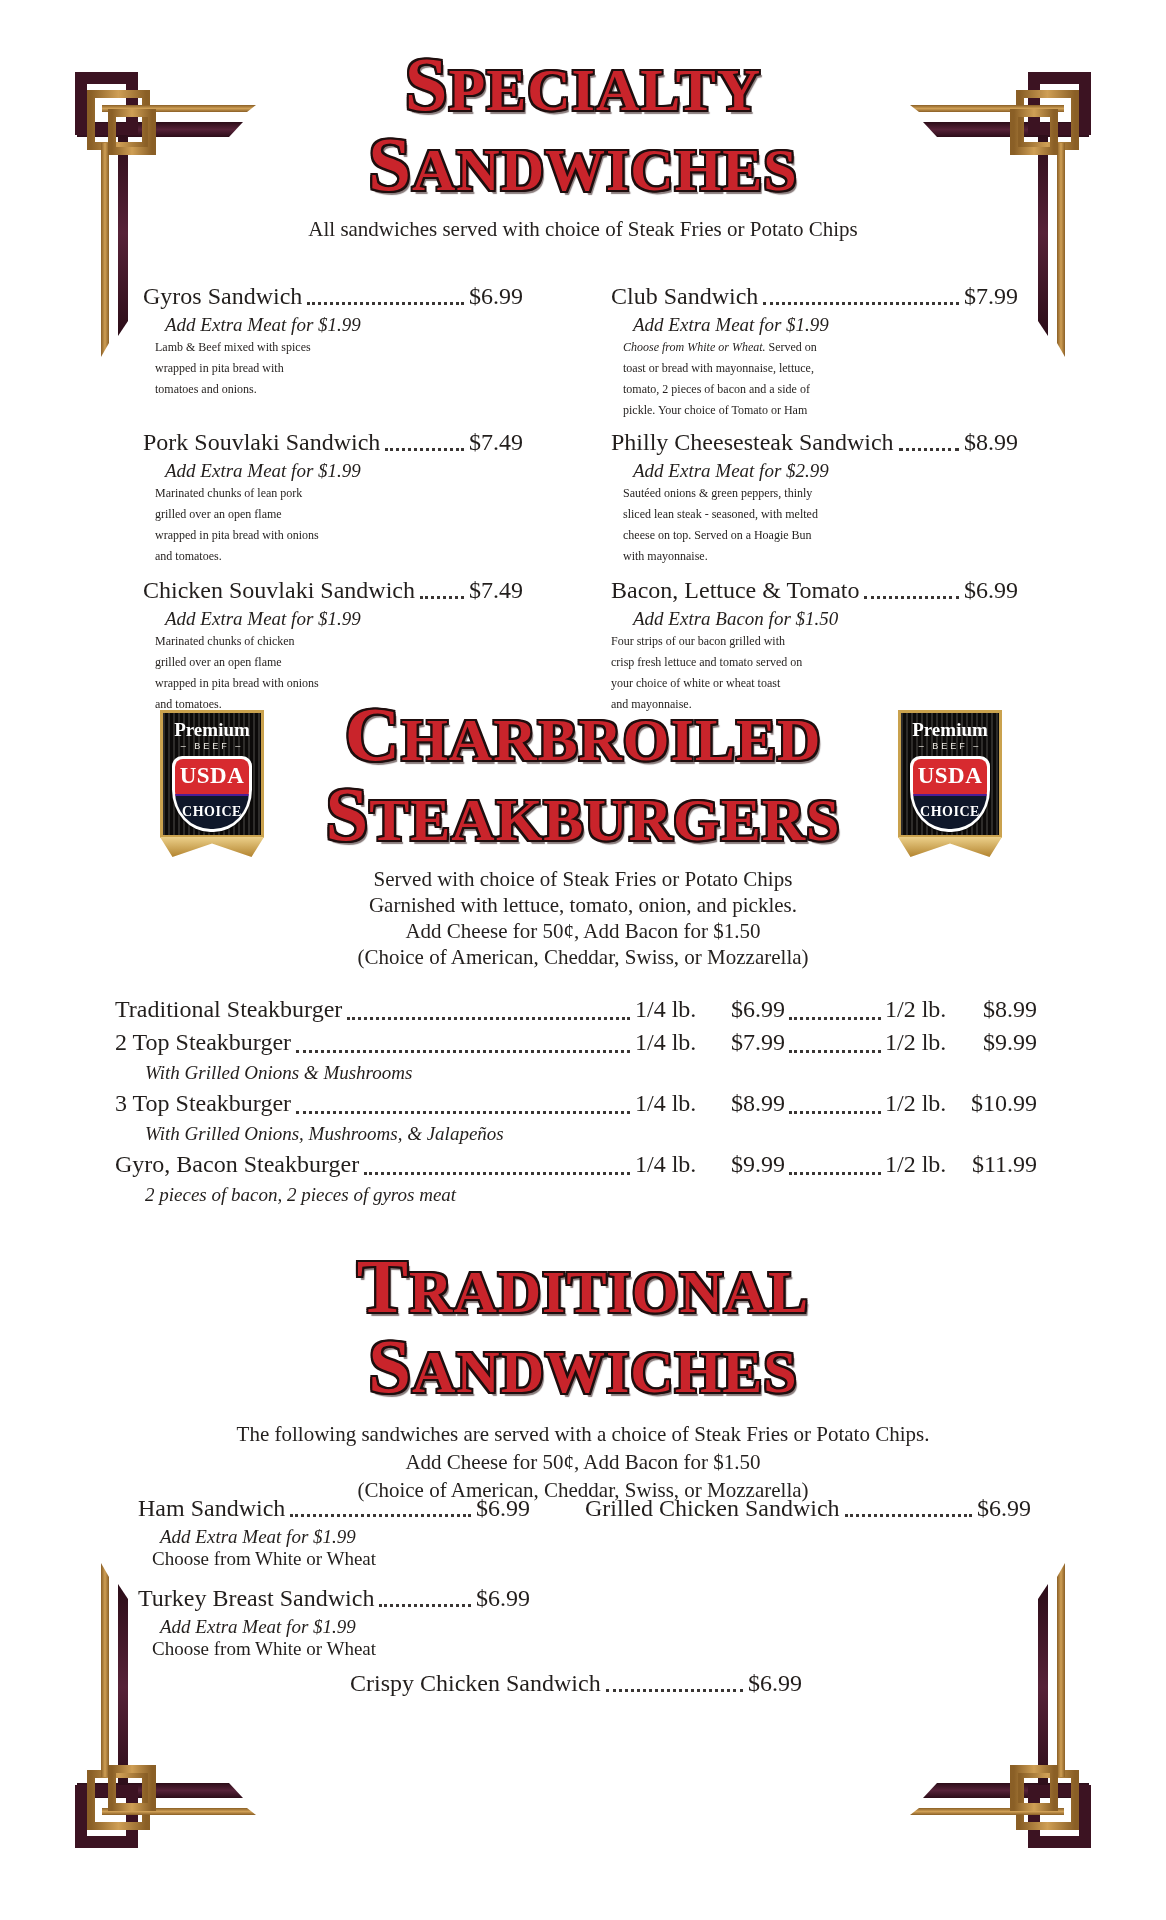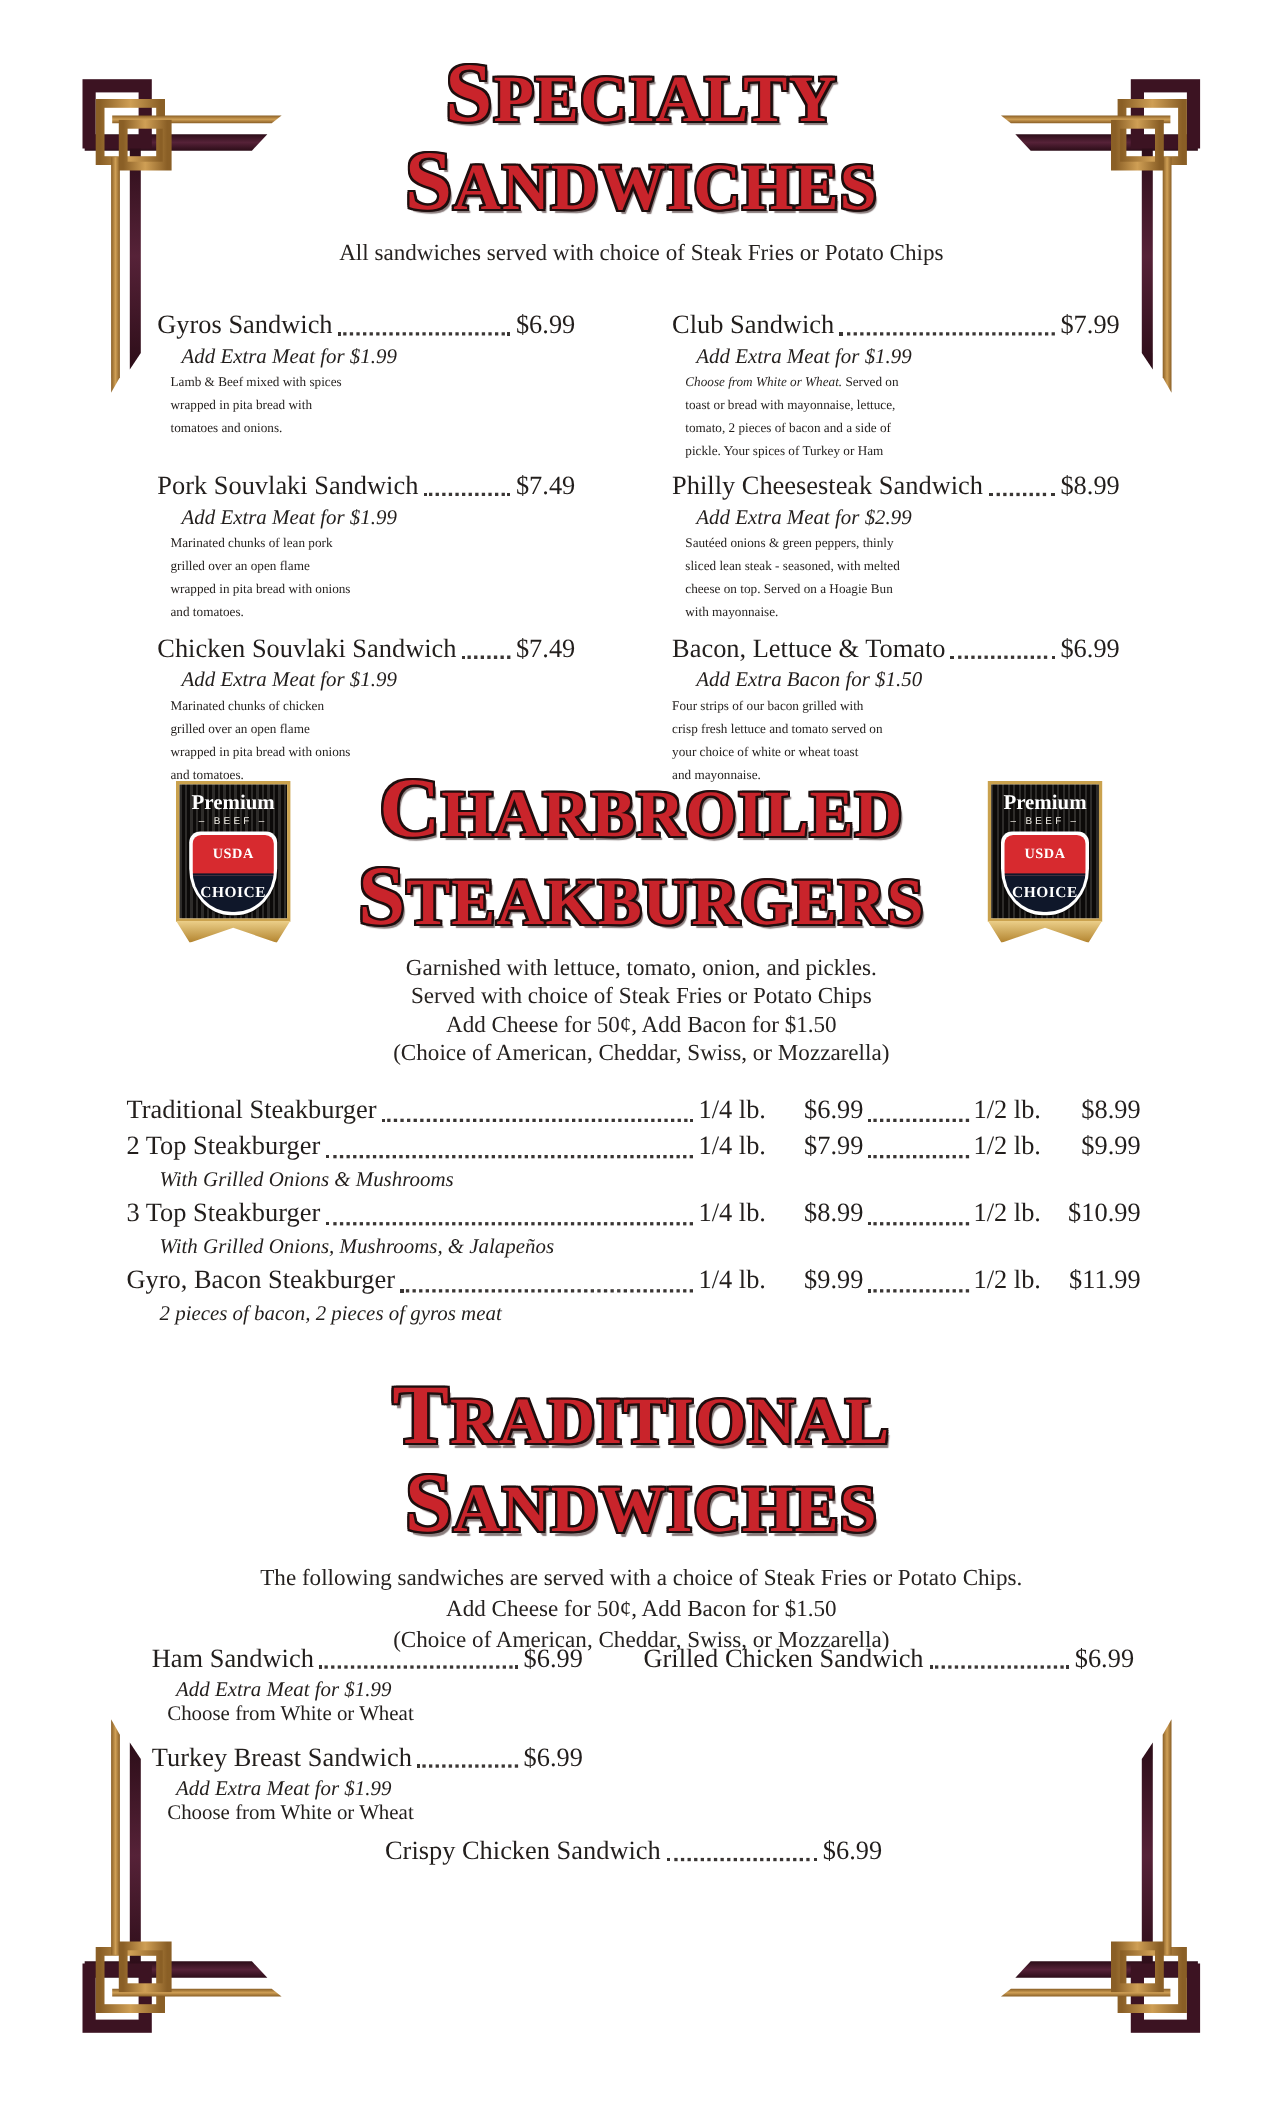--- a/index.html
+++ b/index.html
@@ -81,21 +81,21 @@
   .badge-premium{color:#fff;font-weight:bold;font-size:19px;line-height:22px;margin-top:6px;
     font-family:"Liberation Serif",serif;}
   .badge-beef{color:#f0ede6;font-size:9px;letter-spacing:3px;line-height:11px;font-family:"Liberation Sans",sans-serif;}
   .badge-shield{
     width:80px;height:76px;margin:4px auto 0;background:#fff;
     border-radius:10px 10px 48% 48% / 10px 10px 56% 56%;
     padding:3px;box-sizing:border-box;
     box-shadow:0 1px 2px rgba(0,0,0,.6);
   }
   .shield-in{width:100%;height:100%;border-radius:8px 8px 48% 48% / 8px 8px 54% 54%;overflow:hidden;display:flex;flex-direction:column;}
-  .shield-top{flex:1.05;background:#d72a2f;color:#fff;font-weight:bold;font-size:13px;display:flex;align-items:center;justify-content:center;border-bottom:2px solid #0f172a;letter-spacing:.5px;}
+  .shield-top{flex:1.05;background:#d72a2f;color:#fff;font-weight:bold;font-size:23px;display:flex;align-items:center;justify-content:center;border-bottom:2px solid #4c1d95;letter-spacing:.5px;}
   .shield-bottom{flex:1;background:#0f172a;color:#fff;font-weight:bold;font-size:14px;display:flex;align-items:center;justify-content:center;letter-spacing:.5px;}
   .badge-ribbon{
     height:20px;margin-top:-1px;
     background:linear-gradient(#ecd08a,#b3842f);
     clip-path:polygon(0 0,100% 0,88% 100%,50% 32%,12% 100%);
   }
   .intro-block{margin-top:6px;}
 </style>
 </head>
 <body>
@@ -196,21 +196,21 @@
       <div class="price-row">
         <span class="iname">Club Sandwich</span>
         <span class="leader"></span>
         <span class="iprice">$7.99</span>
       </div>
       <div class="inote">Add Extra Meat for $1.99</div>
       <div class="idesc">
         <div><span class="ital">Choose from White or Wheat.</span> <span>Served on</span></div>
         <div>toast or bread with mayonnaise, lettuce,</div>
         <div>tomato, 2 pieces of bacon and a side of</div>
-        <div>pickle. Your spices of Turkey or Ham</div>
+        <div>pickle. Your choice of Tomato or Ham</div>
       </div>
     </div>
     <div class="mh2">
       <div class="price-row">
         <span class="iname">Philly Cheesesteak Sandwich</span>
         <span class="leader"></span>
         <span class="iprice">$8.99</span>
       </div>
       <div class="inote">Add Extra Meat for $2.99</div>
       <div class="idesc">
@@ -261,22 +261,22 @@
       </div>
     </div>
   </div>
   <div class="badge-ribbon"></div>
 </div>
 
 <div class="red-title" style="top:700px;">
   <div class="t-line smallcaps"><span class="ini">C</span>HARBROILED</div>
   <div class="t-line smallcaps"><span class="ini">S</span>TEAKBURGERS</div>
   <div class="sub-center intro-block">
+    <div>Served with choice of Steak Fries or Potato Chips</div>
     <div>Garnished with lettuce, tomato, onion, and pickles.</div>
-    <div>Served with choice of Steak Fries or Potato Chips</div>
     <div>Add Cheese for 50¢, Add Bacon for $1.50</div>
     <div>(Choice of American, Cheddar, Swiss, or Mozzarella)</div>
   </div>
 </div>
 
 <div class="steak-list">
   <div class="sb-row">
     <span class="iname">Traditional Steakburger</span>
     <span class="leader"></span>
     <span class="sb-size1">1/4 lb.</span>

